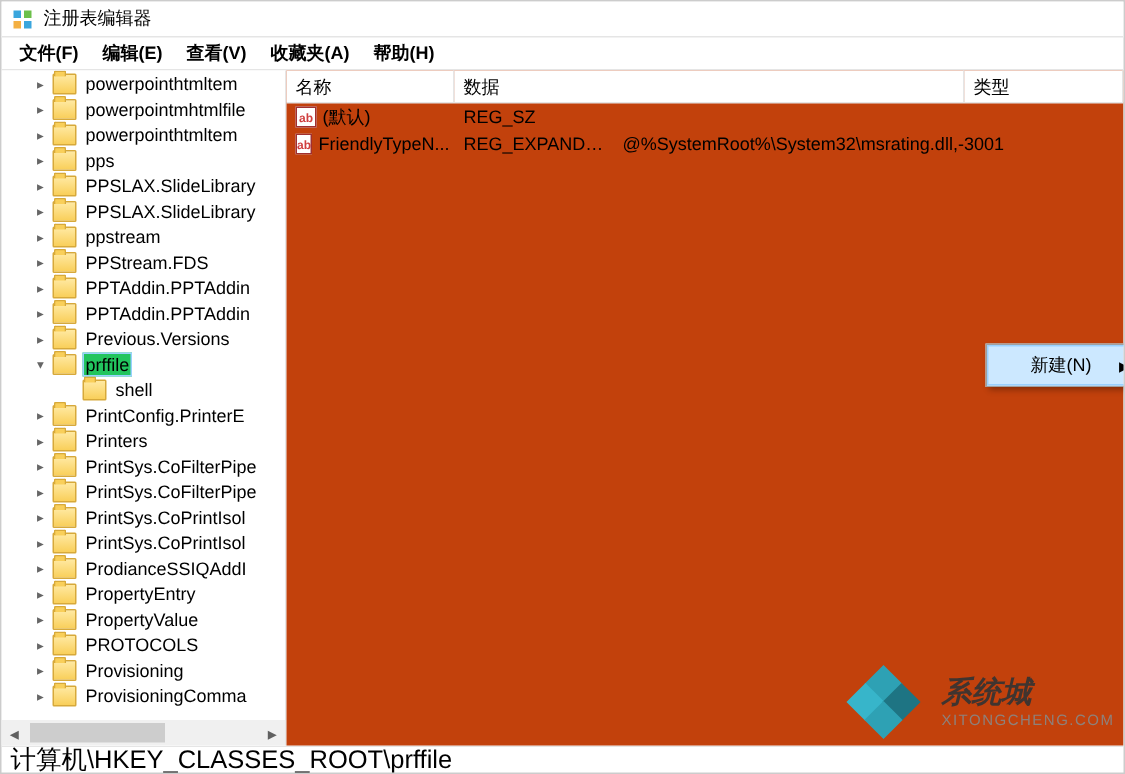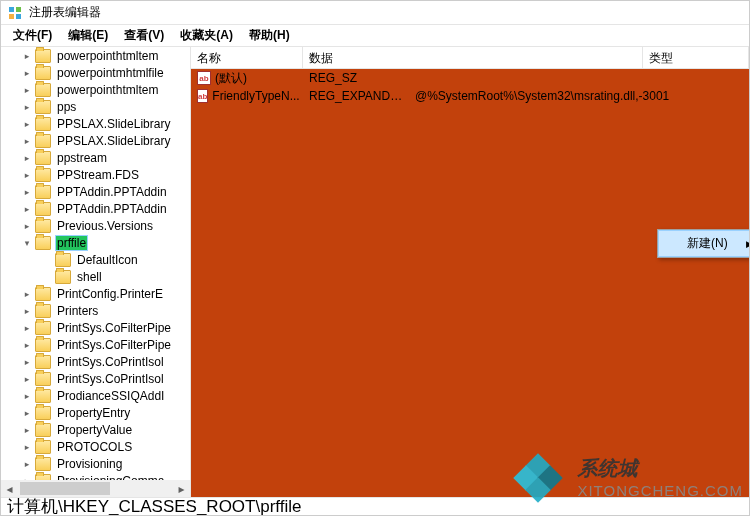--- a/index.html
+++ b/index.html
@@ -52,29 +52,29 @@
   .context { position:absolute; background:#f0f0f0; border:1px solid #a0a0a0; box-shadow:2px 2px 4px rgba(0,0,0,0.3); z-index:10;}
   .context .item { padding:4px 18px 4px 28px; font-size:12px; position:relative; white-space:nowrap; border:1px solid transparent;}
   .context .item.highlighted { background:#cce8ff; border:1px solid #99d1ff;}
   .context .item .arrow-r { position:absolute; right:6px; top:50%; transform:translateY(-50%); font-size:9px;}
   .context-parent { left:466px; top:160px; width:104px;}
   
   
   .statusbar { height:18px; border-top:1px solid #e5e5e5; padding:1px 6px; font-size:17px; display:flex; align-items:center;}
   
   
-  .watermark { position:absolute; right:6px; bottom:16px; display:flex; align-items:center; gap:16px; opacity:0.9;}
+  .watermark { position:absolute; right:6px; bottom:28px; display:flex; align-items:center; gap:16px; opacity:0.9;}
   .watermark .diamonds { position:relative; width:44px; height:40px;}
   .watermark .diamond { position:absolute; width:18px; height:18px; transform:rotate(45deg);}
   .d1 { background:#1eacc7; left:12px; top:0;}
   .d2 { background:#28c2df; left:0; top:12px;}
   .d3 { background:#0d7a90; left:24px; top:12px;}
   .d4 { background:#1eacc7; left:12px; top:24px;}
   .watermark-text { font-size:20px; font-weight:bold; color:#333; font-style:italic;}
-  .watermark-sub { font-size:15px; color:#888; letter-spacing:1px;}
+  .watermark-sub { font-size:10px; color:#888; letter-spacing:1px;}
 </style>
 </head>
 <body>
 
 <div class="titlebar">
   <span class="icon">
     <svg viewBox="0 0 16 16">
         <rect x="2" y="2" width="5" height="5" fill="#3aa6dd"></rect>
         <rect x="9" y="2" width="5" height="5" fill="#6cc04a"></rect>
         <rect x="2" y="9" width="5" height="5" fill="#f4b042"></rect>
@@ -152,25 +152,20 @@
           <span class="label">Previous.Versions</span>
         </div>
         <div class="node depth1 selected">
           <span class="toggle">▾</span>
           <span class="folder"></span>
           <span class="label">prffile</span>
         </div>
         <div class="node depth2">
           <span class="toggle empty"></span>
           <span class="folder"></span>
-          <span class="label">DefaultIcon</span>
-        </div>
-        <div class="node depth2">
-          <span class="toggle empty"></span>
-          <span class="folder"></span>
           <span class="label">shell</span>
         </div>
         <div class="node depth1">
           <span class="toggle">▸</span>
           <span class="folder"></span>
           <span class="label">PrintConfig.PrinterE</span>
         </div>
         <div class="node depth1">
           <span class="toggle">▸</span>
           <span class="folder"></span>

